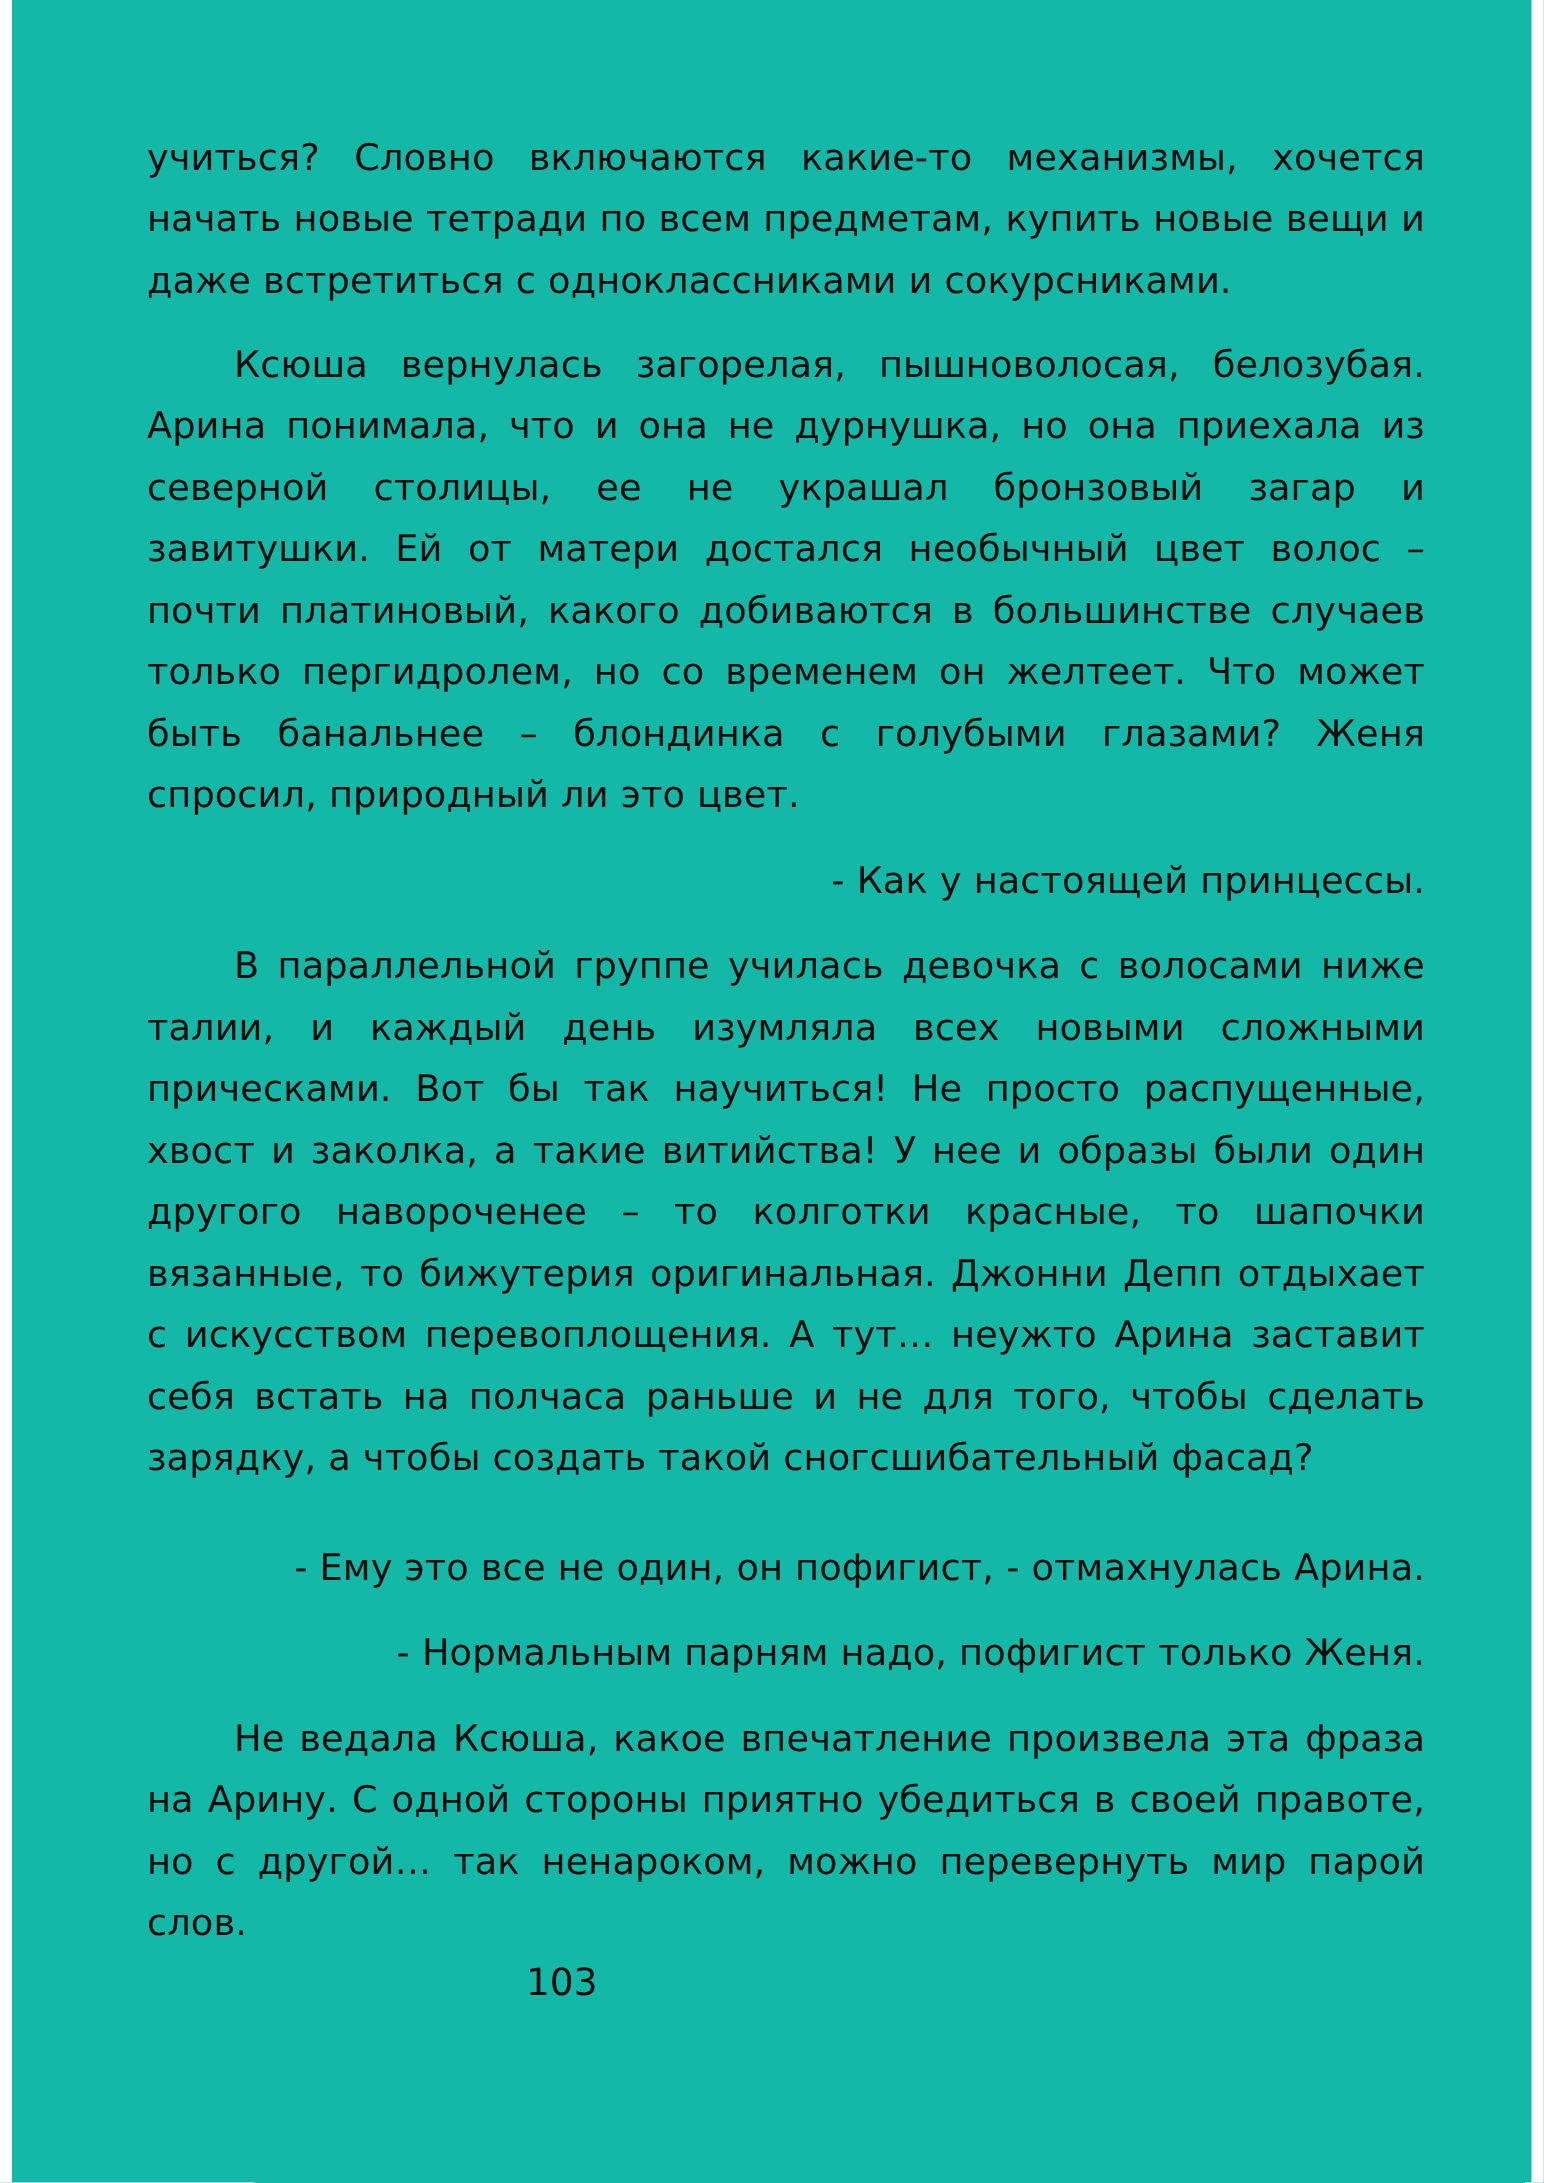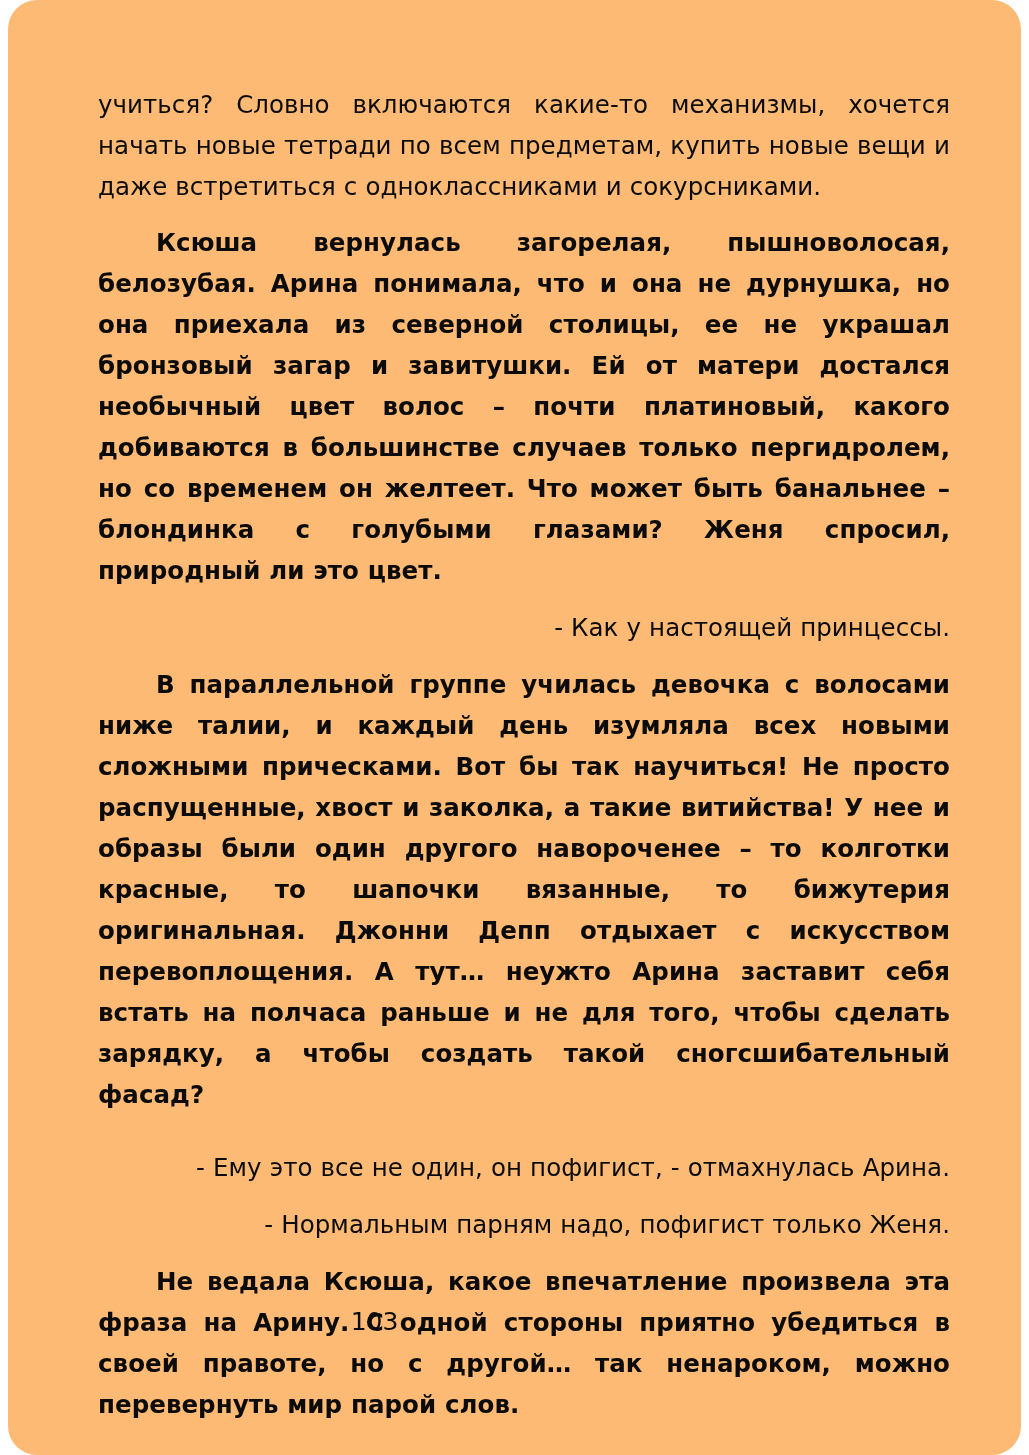--- a/index.html
+++ b/index.html
@@ -8,46 +8,44 @@
     padding: 0;
     background: #ffffff;
   }
   body {
     font-family: "DejaVu Sans", sans-serif;
   }
   .page {
     position: relative;
     width: 1013px;
     height: 1455px;
-    background: #fdba74;
+    background: #14b8a6;
     margin: 0 auto;
     overflow: hidden;
     box-sizing: border-box;
-    border-radius: 29px;
   }
   .text-column {
     position: absolute;
     left: 90px;
     top: 84px;
     width: 852px;
   }
   p.para {
     margin: 0 0 0 0;
     font-size: 24.5px;
     line-height: 41px;
     color: #0b0b0b;
     text-align: justify;
     text-justify: inter-word;
     letter-spacing: 0.05px;
     word-spacing: 0.2px;
     -webkit-font-smoothing: antialiased;
   }
   p.para.indent {
     text-indent: 58px;
-    font-weight: bold;
   }
   p.para.dialogue {
     text-indent: 52px;
     text-align: right;
   }
   p.para.flush {
     text-indent: 0;
   }
   .gap-sm { height: 15px; }
   .gap-md { height: 16px; }

